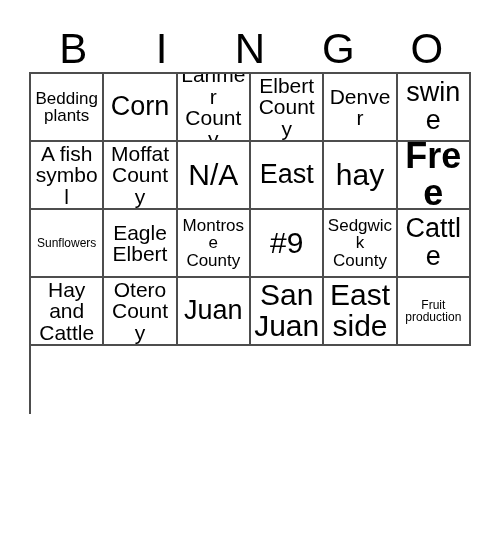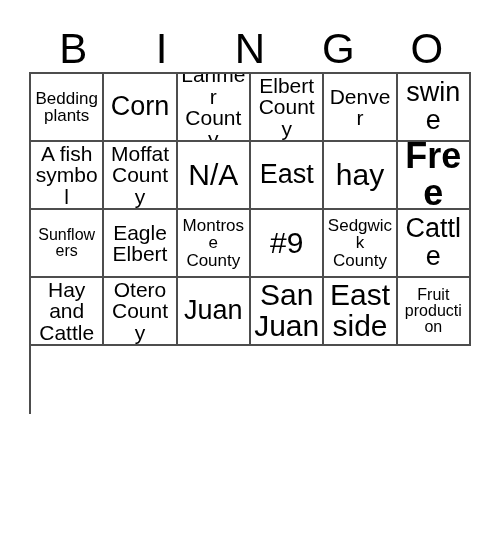--- a/index.html
+++ b/index.html
@@ -79,21 +79,21 @@
     width: 100%;
     line-height: 1.02;
     word-wrap: break-word;
   }
 
   
   .fs-xl  .txt { font-size: 30px; }
   .fs-lg  .txt { font-size: 27px; }
   .fs-md  .txt { font-size: 21px; }
   .fs-sm  .txt { font-size: 17px; }
-  .fs-xs  .txt { font-size: 16px; }
+  .fs-xs  .txt { font-size: 12px; }
 
   .is-free .txt {
     font-weight: bold;
     font-size: 36px;
   }
 </style>
 </head>
 <body>
 
 <div id="card">

